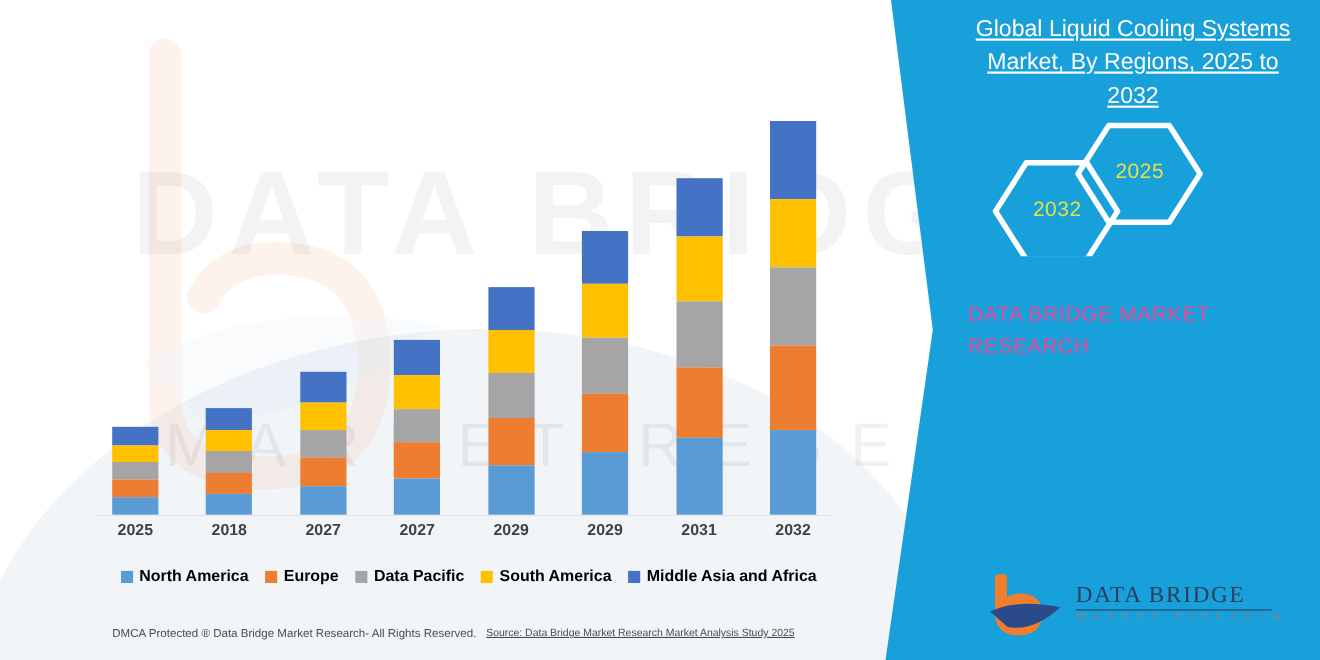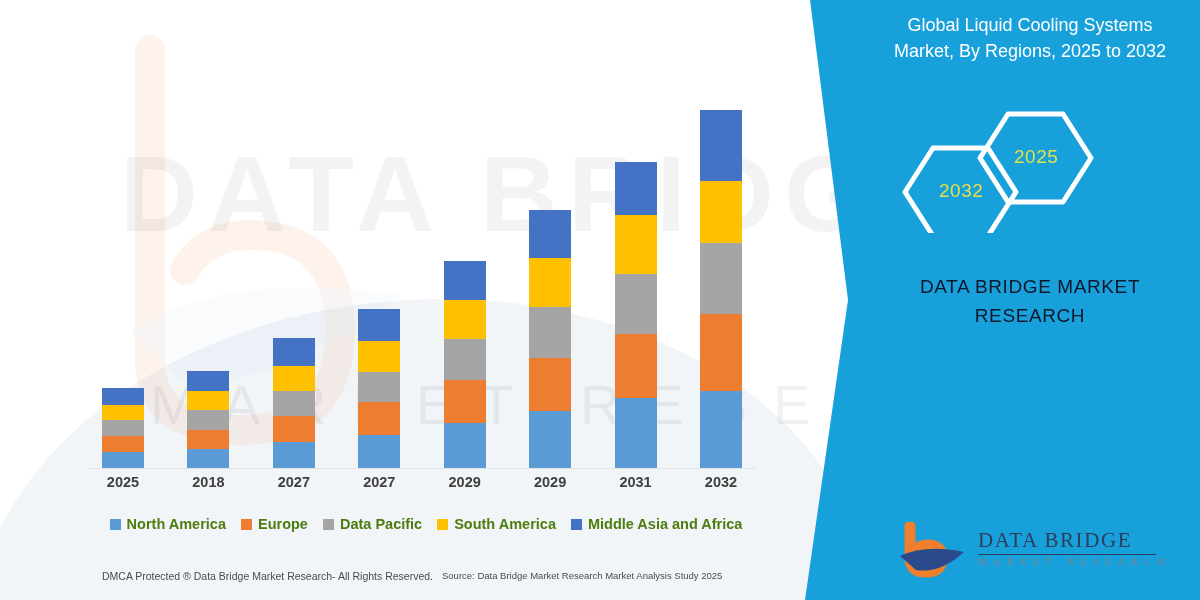--- a/index.html
+++ b/index.html
@@ -50,43 +50,43 @@
   }
   .xlabel { width:42px; text-align:center; font-size:14.5px; font-weight:700; color:#404040; }
 
   
   .legend {
     position:absolute; left:96px; top:513px; width:660px; height:22px;
     display:flex; align-items:center; justify-content:center; gap:15px;
   }
   .lg-item { display:flex; align-items:center; gap:6px; }
   .lg-sw { width:11px; height:11px; display:inline-block; }
-  .lg-tx { font-size:14.5px; font-weight:700; color:#4d7c0f; white-space:nowrap; }
+  .lg-tx { font-size:14.5px; font-weight:700; color:#000000; white-space:nowrap; }
 
   
   .footer { position:absolute; left:14px; top:566px; width:790px; height:30px; }
   .ft-left  { position:absolute; left:88px;  top:4px; font-size:10.5px; color:#4b4b4b; white-space:nowrap; }
-  .ft-right { position:absolute; left:428px; top:4px; font-size:9.5px;  color:#4b4b4b; white-space:nowrap; }
+  .ft-right { position:absolute; left:428px; top:4px; font-size:9.5px;  color:#4b4b4b; white-space:nowrap;text-decoration:underline; }
 
   
   .panel { position:absolute; right:0; top:0; width:420px; height:600px; pointer-events:none; }
   .panel svg { display:block; }
   .panel-content { position:absolute; right:0; top:0; width:420px; height:600px; }
 
   .p-title {
     position:absolute; left:100px; top:12px; width:300px; text-align:center;
-    font-size:18px; color:#ffffff; line-height:1.45; font-weight:400;
+    font-size:21px; color:#ffffff; line-height:1.45; font-weight:400;text-decoration:underline;
   }
   .hexwrap { position:absolute; left:118px; top:108px; width:240px; height:125px; }
   .hex-label {
     position:absolute; font-size:19px; color:#e3e04a; font-weight:400; letter-spacing:0.5px;
   }
   .p-brand {
-    position:absolute; left:100px; top:272px; width:300px; text-align:center;
-    font-size:19px; color:#0f172a; line-height:1.55; letter-spacing:0.6px; font-weight:400;
+    position:absolute; left:100px; top:272px; width:300px; 
+    font-size:19px; color:#ec4899; line-height:1.55; letter-spacing:0.6px; font-weight:400;
   }
   .logo { position:absolute; left:118px; top:522px; width:290px; height:62px; }
   .logo-txt1 {
     position:absolute; left:80px; top:6px; font-size:21px; letter-spacing:1.6px;
     color:#2b3f5c; font-family:"Liberation Serif", serif; font-weight:400;
   }
   .logo-rule { position:absolute; left:80px; top:32px; width:178px; height:1.4px; background:#2b3f5c; }
   .logo-txt2 {
     position:absolute; left:80px; top:34px; font-size:10px; letter-spacing:6.4px;
     color:#7b8794; font-family:"Liberation Serif", serif;

